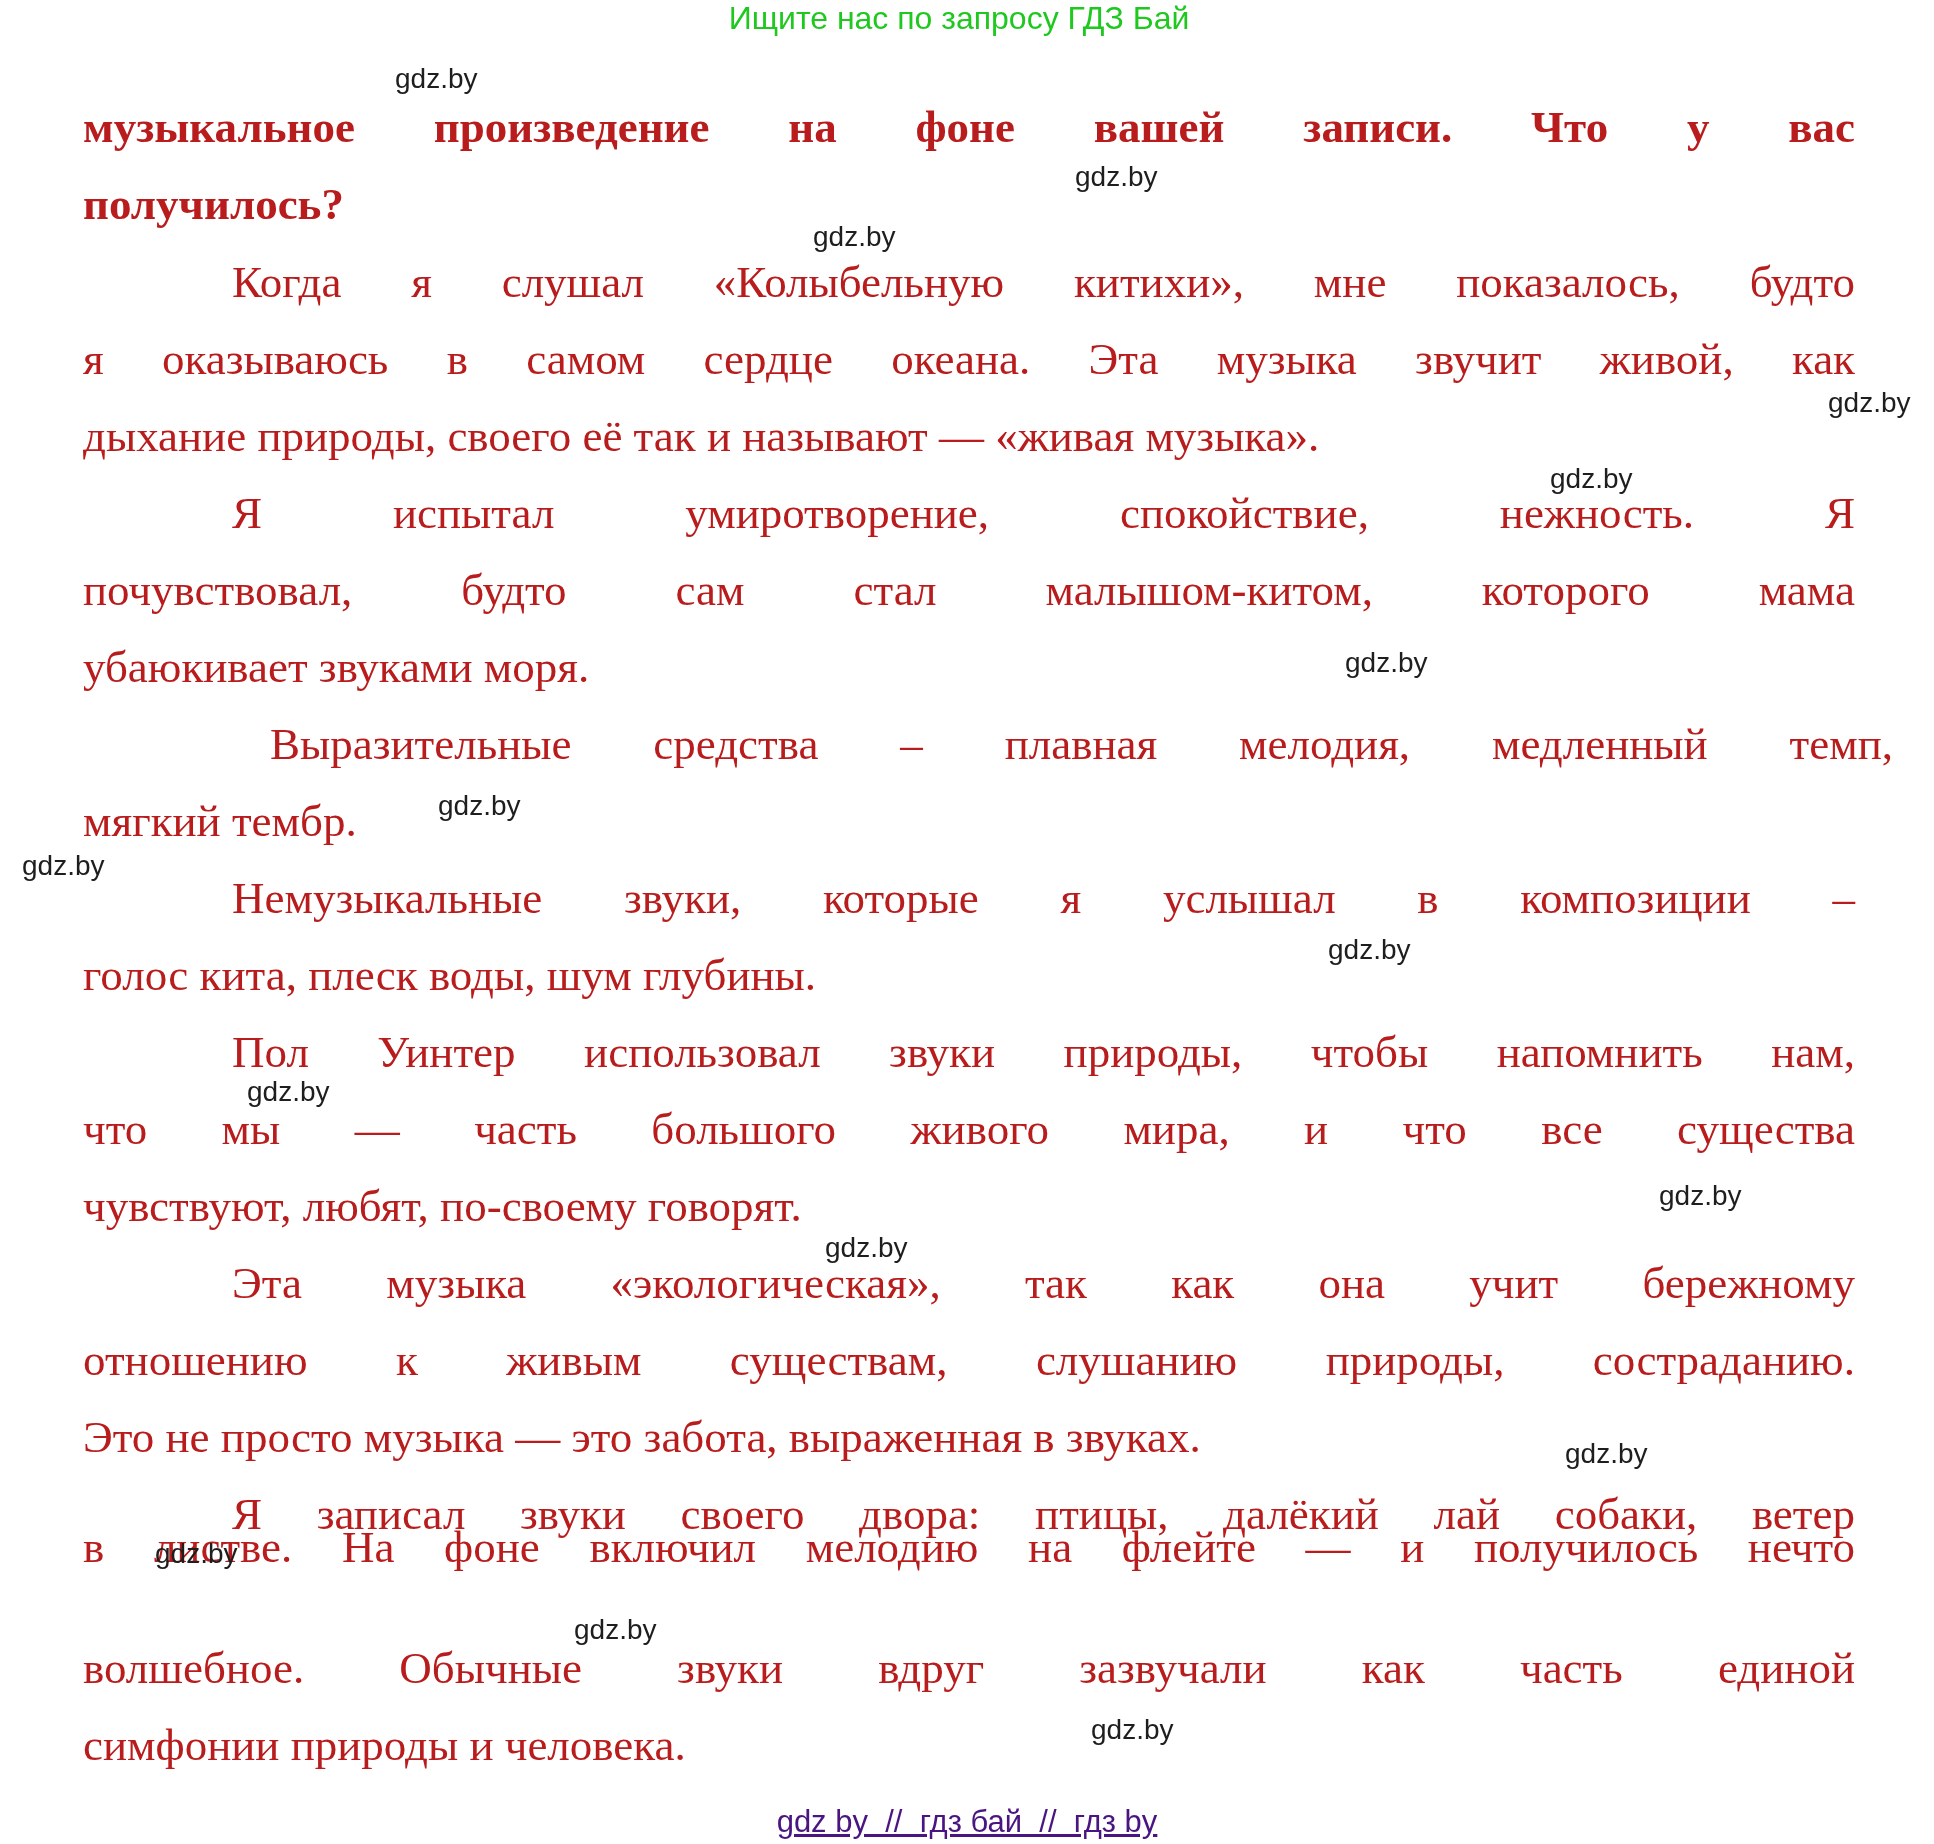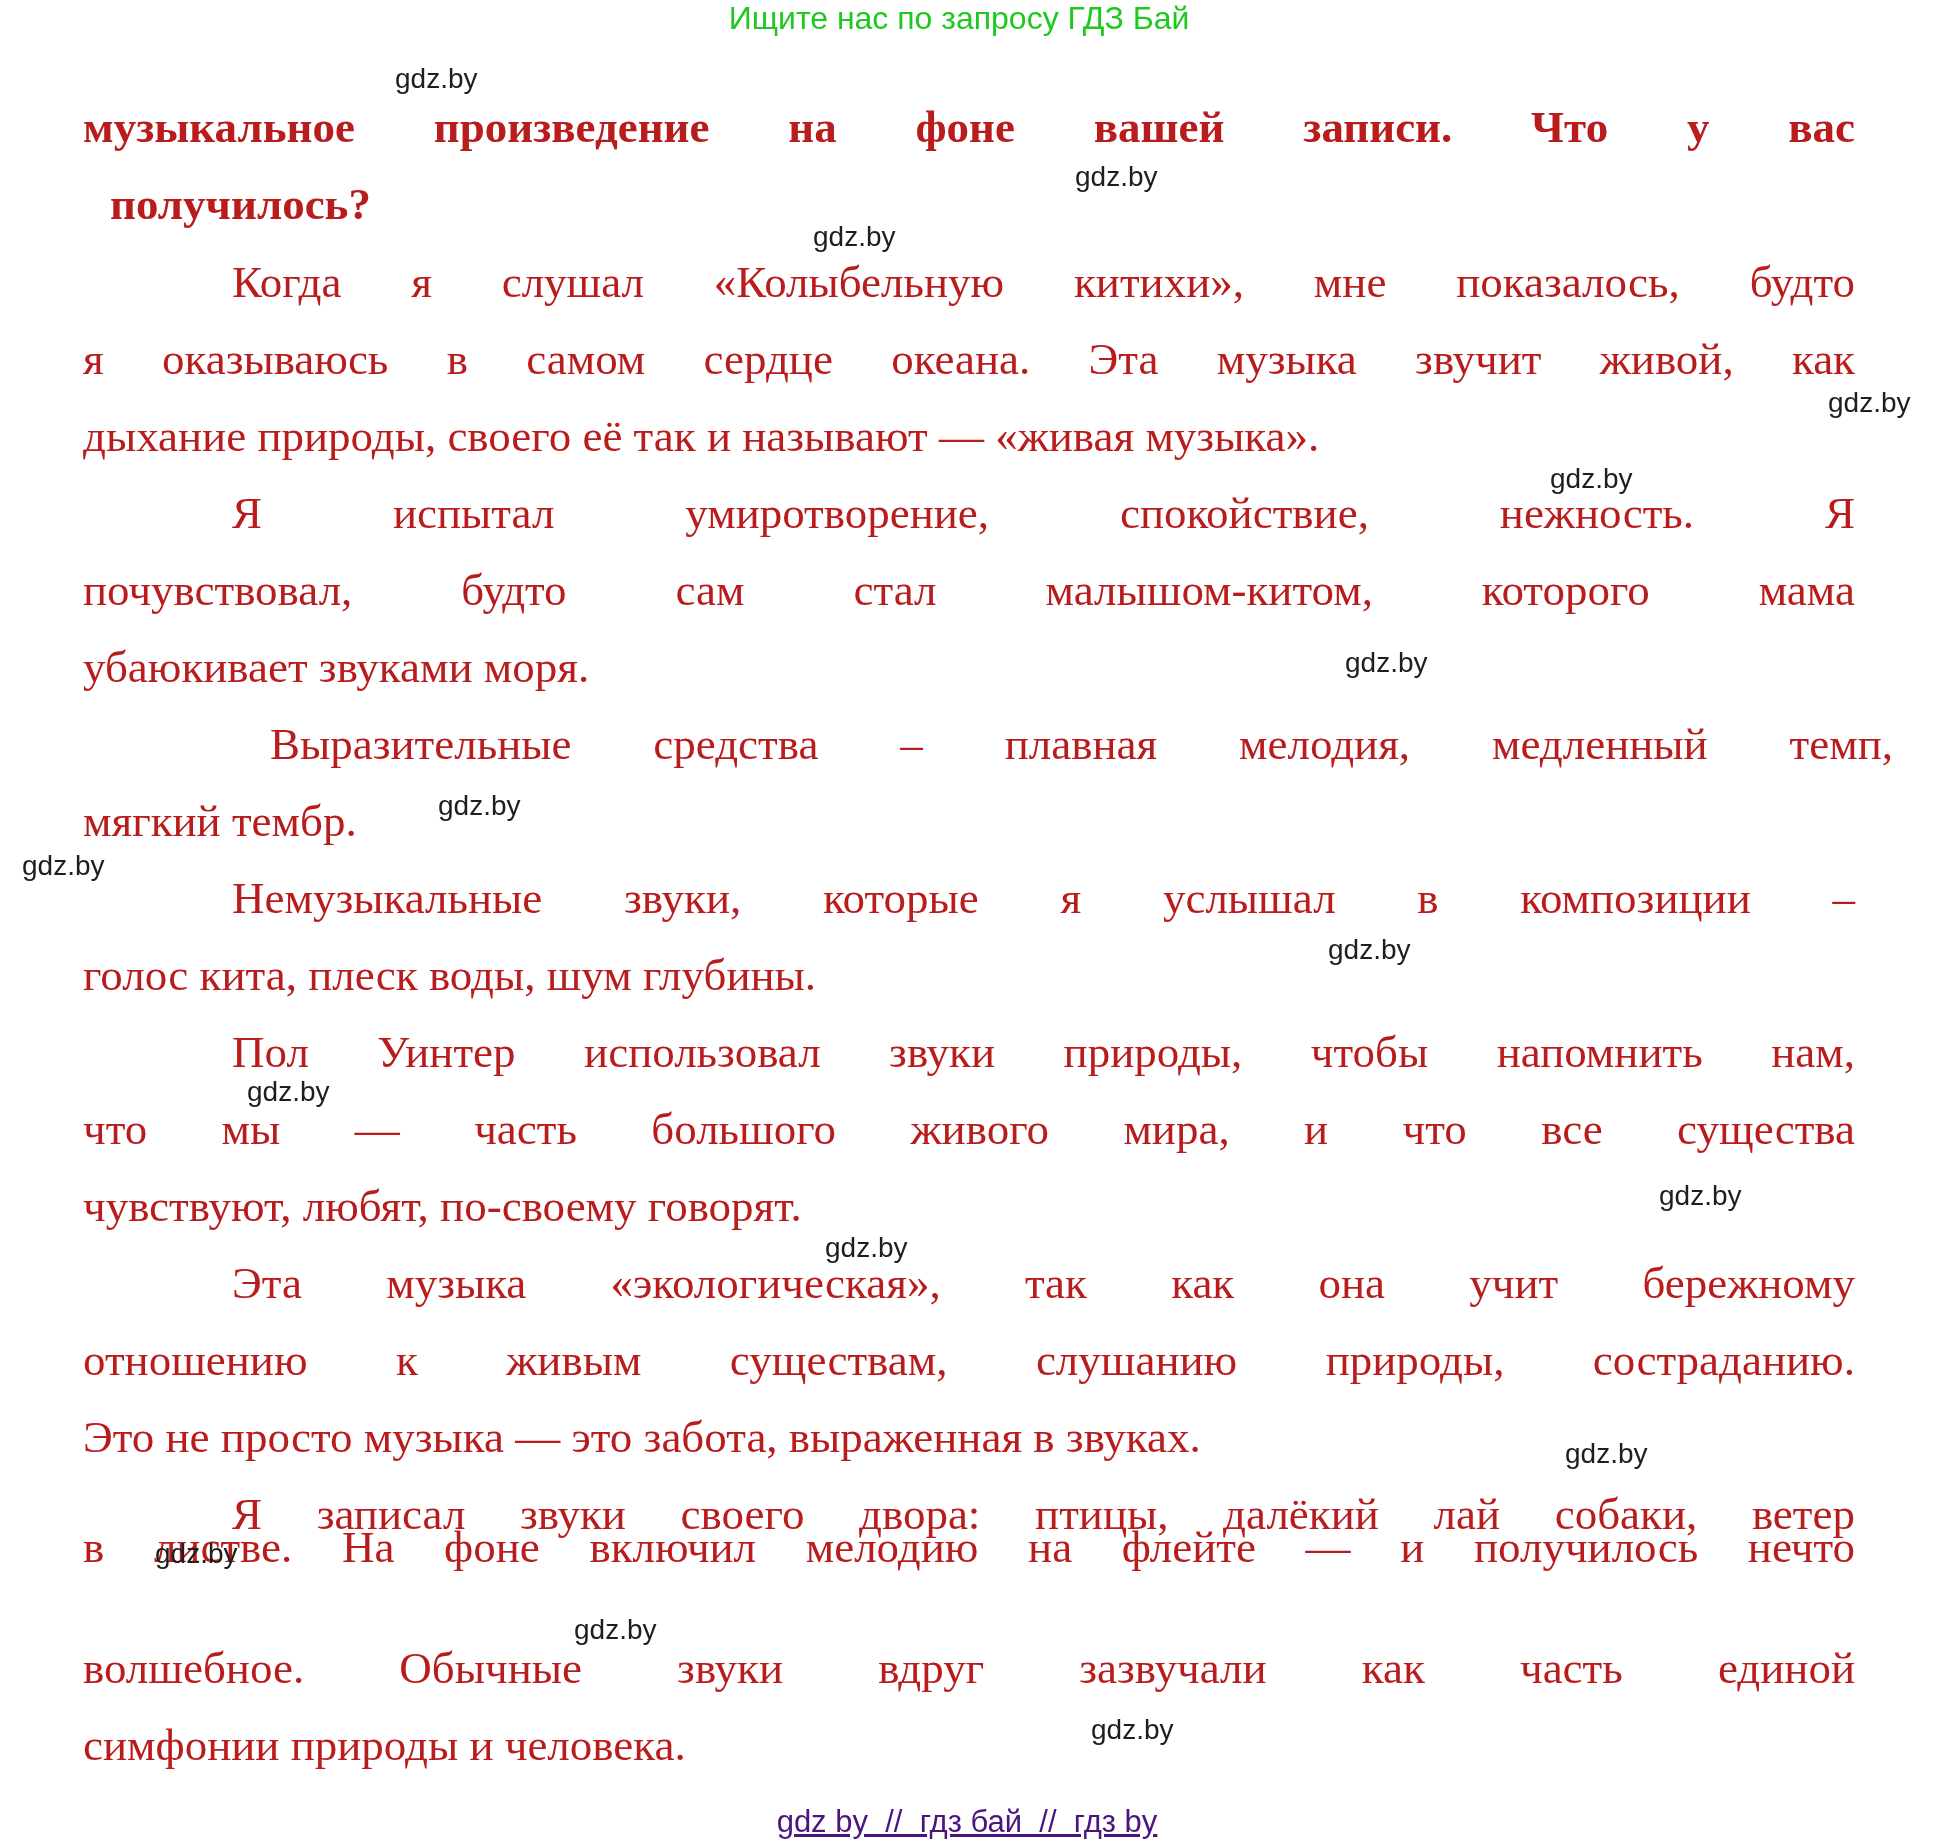--- a/index.html
+++ b/index.html
@@ -43,21 +43,21 @@
     white-space: pre;
     text-decoration: underline;
   }
 </style>
 </head>
 <body>
 
 <div class="promo">Ищите нас по запросу ГДЗ Бай</div>
 
 <div class="line bold" style="top:98px;">музыкальное произведение на фоне вашей записи. Что у вас</div>
-<div class="line bold last" style="top:175px;margin-left:27px;">получилось?</div>
+<div class="line bold last" style="top:175px;">получилось?</div>
 
 <div class="line indent" style="top:253px;">Когда я слушал «Колыбельную китихи», мне показалось, будто</div>
 <div class="line" style="top:330px;">я оказываюсь в самом сердце океана. Эта музыка звучит живой, как</div>
 <div class="line last" style="top:407px;">дыхание природы, своего её так и называют — «живая музыка».</div>
 <div class="line indent" style="top:484px;">Я испытал умиротворение, спокойствие, нежность. Я</div>
 <div class="line" style="top:561px;">почувствовал, будто сам стал малышом-китом, которого мама</div>
 <div class="line last" style="top:638px;">убаюкивает звуками моря.</div>
 <div class="line indent" style="top:715px;margin-left:38px;">Выразительные средства – плавная мелодия, медленный темп,</div>
 <div class="line last" style="top:792px;font-family:Liberation Serif, serif;">мягкий тембр.</div>
 <div class="line indent" style="top:869px;">Немузыкальные звуки, которые я услышал в композиции –</div>

